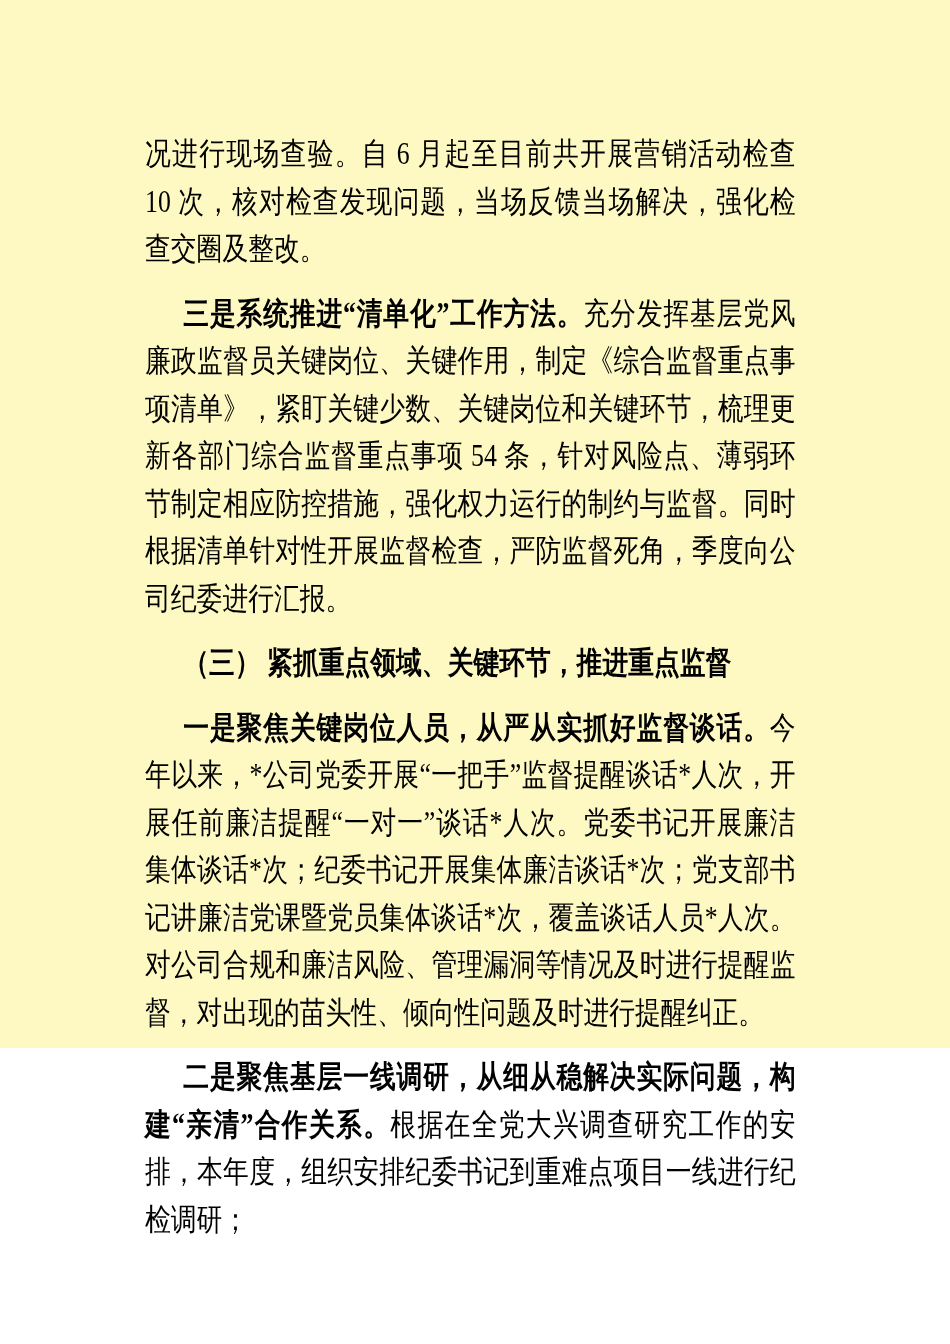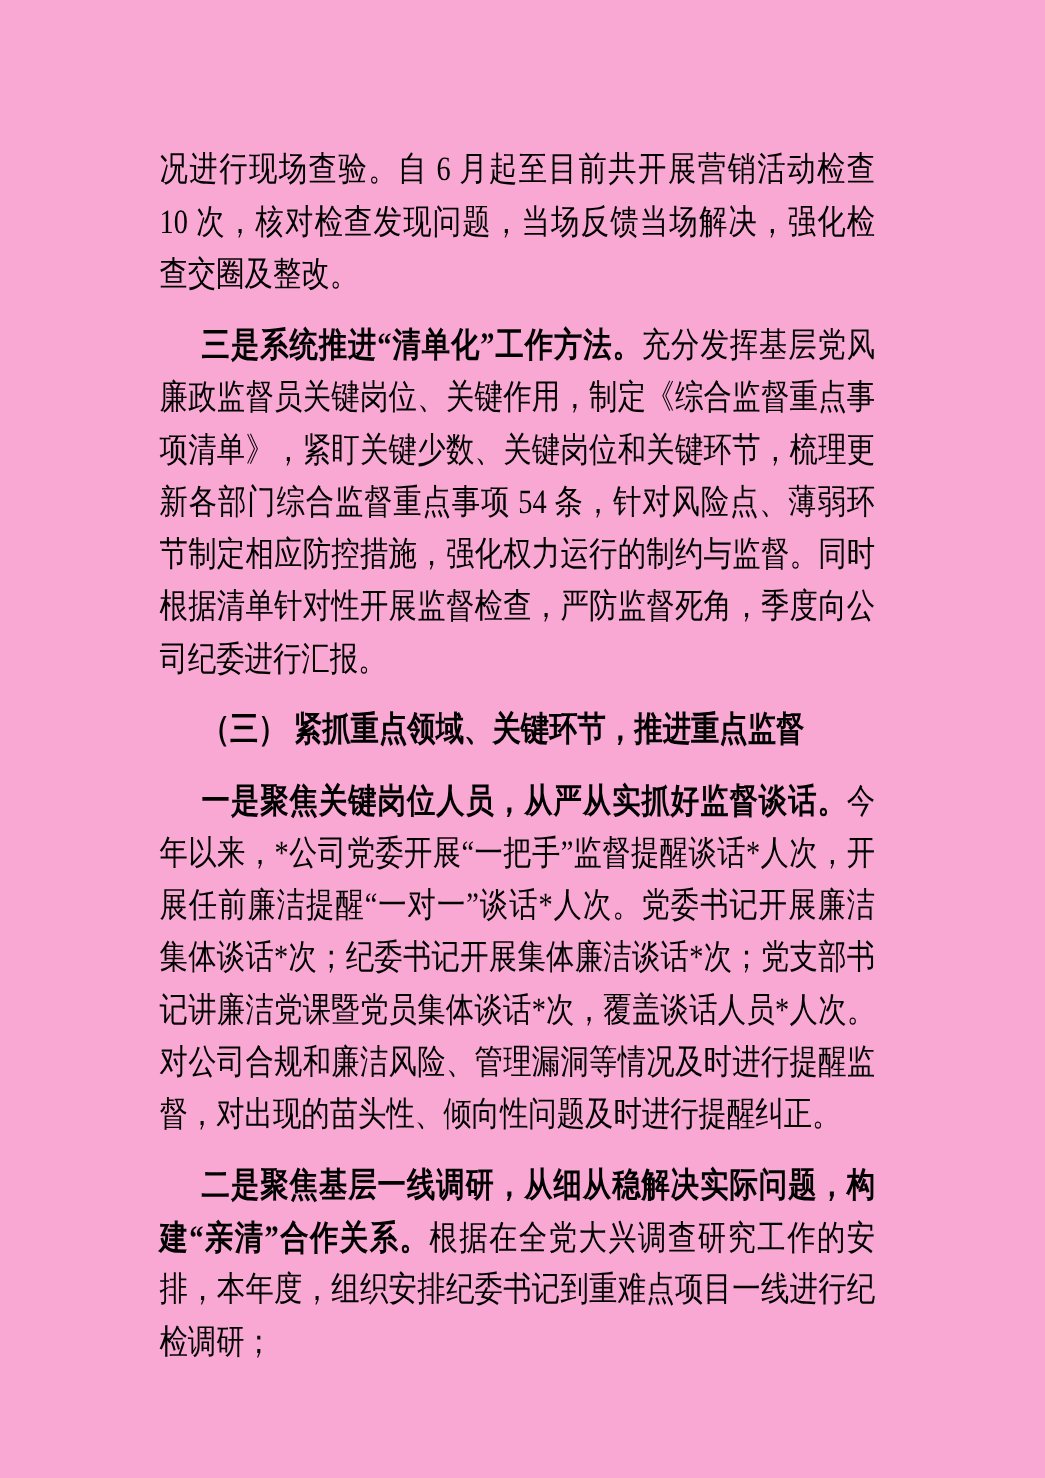--- a/index.html
+++ b/index.html
@@ -8,22 +8,22 @@
     background: #ffffff;
   }
   body {
     width: 950px;
     height: 1344px;
     overflow: hidden;
   }
   .page {
     position: relative;
     width: 950px;
-    height: 1344px;
-    background: #f9a8d4;
+    height: 1048px;
+    background: #fef9c3;
   }
   
   .content {
     position: absolute;
     left: 145px;
     top: 130px;
     width: 782px;
     transform: scaleX(0.832);
     transform-origin: 0 0;
     font-family: "Liberation Serif", "DejaVu Serif", serif;

